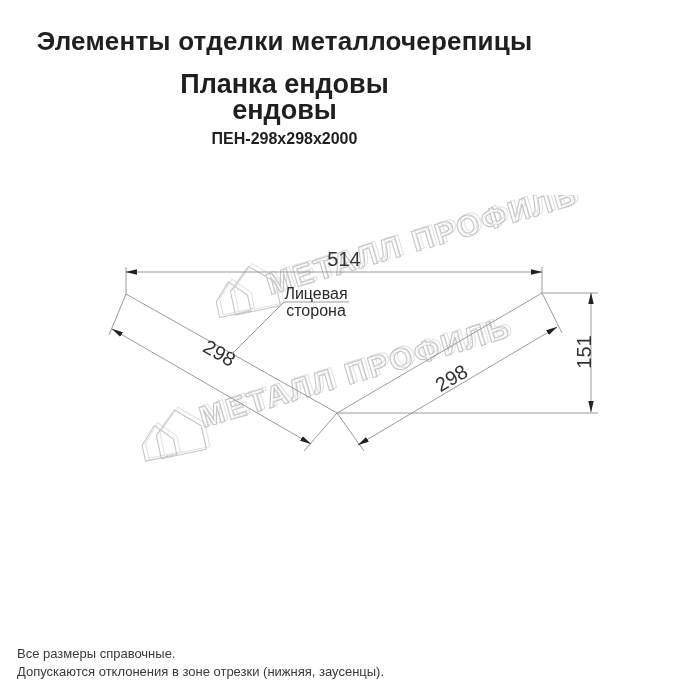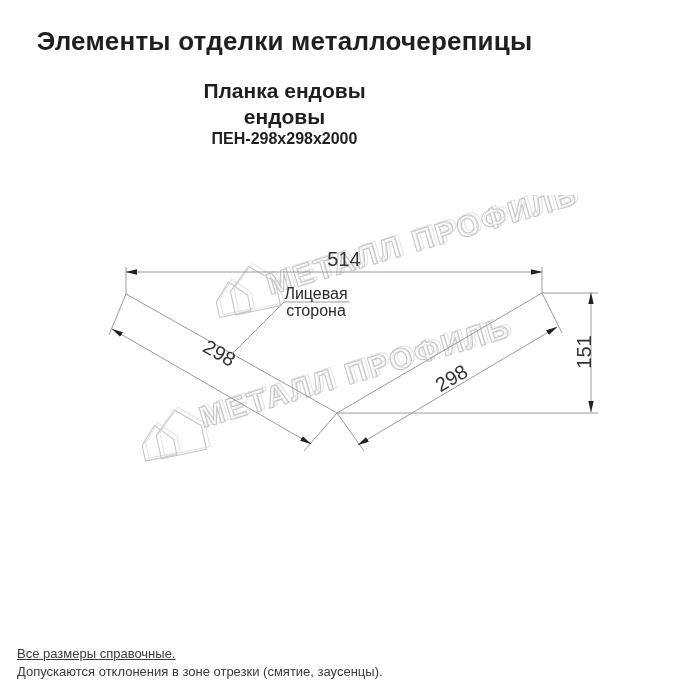--- a/index.html
+++ b/index.html
@@ -3,25 +3,25 @@
 <meta charset="utf-8">
 <style>
   html,body{margin:0;padding:0;}
   body{
     width:700px;height:700px;position:relative;background:#ffffff;
     font-family:"Liberation Sans","DejaVu Sans",sans-serif;
     overflow:hidden;
   }
   .hdr{position:absolute;left:0;width:569px;text-align:center;color:#1f1f1f;}
   .hdr-title{top:26px;font-size:26px;font-weight:bold;letter-spacing:0.2px;}
-  .hdr-sub{top:78px;font-size:21px;font-weight:bold;line-height:26px;}
+  .hdr-sub{top:71px;font-size:27px;font-weight:bold;line-height:26px;}
   .hdr-model{top:130px;font-size:16px;font-weight:bold;}
   #drawing{position:absolute;left:0;top:195px;}
   .foot{position:absolute;left:17px;width:560px;color:#3a3a3a;font-size:13px;line-height:16px;}
-  .foot-1{top:646px;text-decoration:underline;}
+  .foot-1{top:646px;}
   .foot-2{top:664px;}
   .wm-text{font-size:30px;font-weight:bold;letter-spacing:2.5px;fill:none;}
   .wm-front{stroke:#c6c6c6;stroke-width:1.1px;}
   .wm-back{stroke:#e2e2e2;stroke-width:1px;}
   .wm-shape{fill:none;stroke-linejoin:round;}
   .dline{stroke:#9b9b9b;stroke-width:1;fill:none;}
   .dtext{font-size:20px;fill:#333333;}
   .ltext{font-size:16px;fill:#2a2a2a;}
 </style>
 </head>
@@ -98,13 +98,13 @@
   </g>
 
   <g>
     <path class="dline" d="M349,107 L284,107 L232,159"></path>
     <text class="ltext" x="316" y="104" text-anchor="middle">Лицевая</text>
     <text class="ltext" x="316" y="121" text-anchor="middle">сторона</text>
   </g>
 </svg>
 
 <div class="foot foot-1">Все размеры справочные.</div>
-<div class="foot foot-2">Допускаются отклонения в зоне отрезки (смятие, заусенцы).</div>
+<div class="foot foot-2">Допускаются отклонения в зоне отрезки (нижняя, заусенцы).</div>
 
 </body></html>

